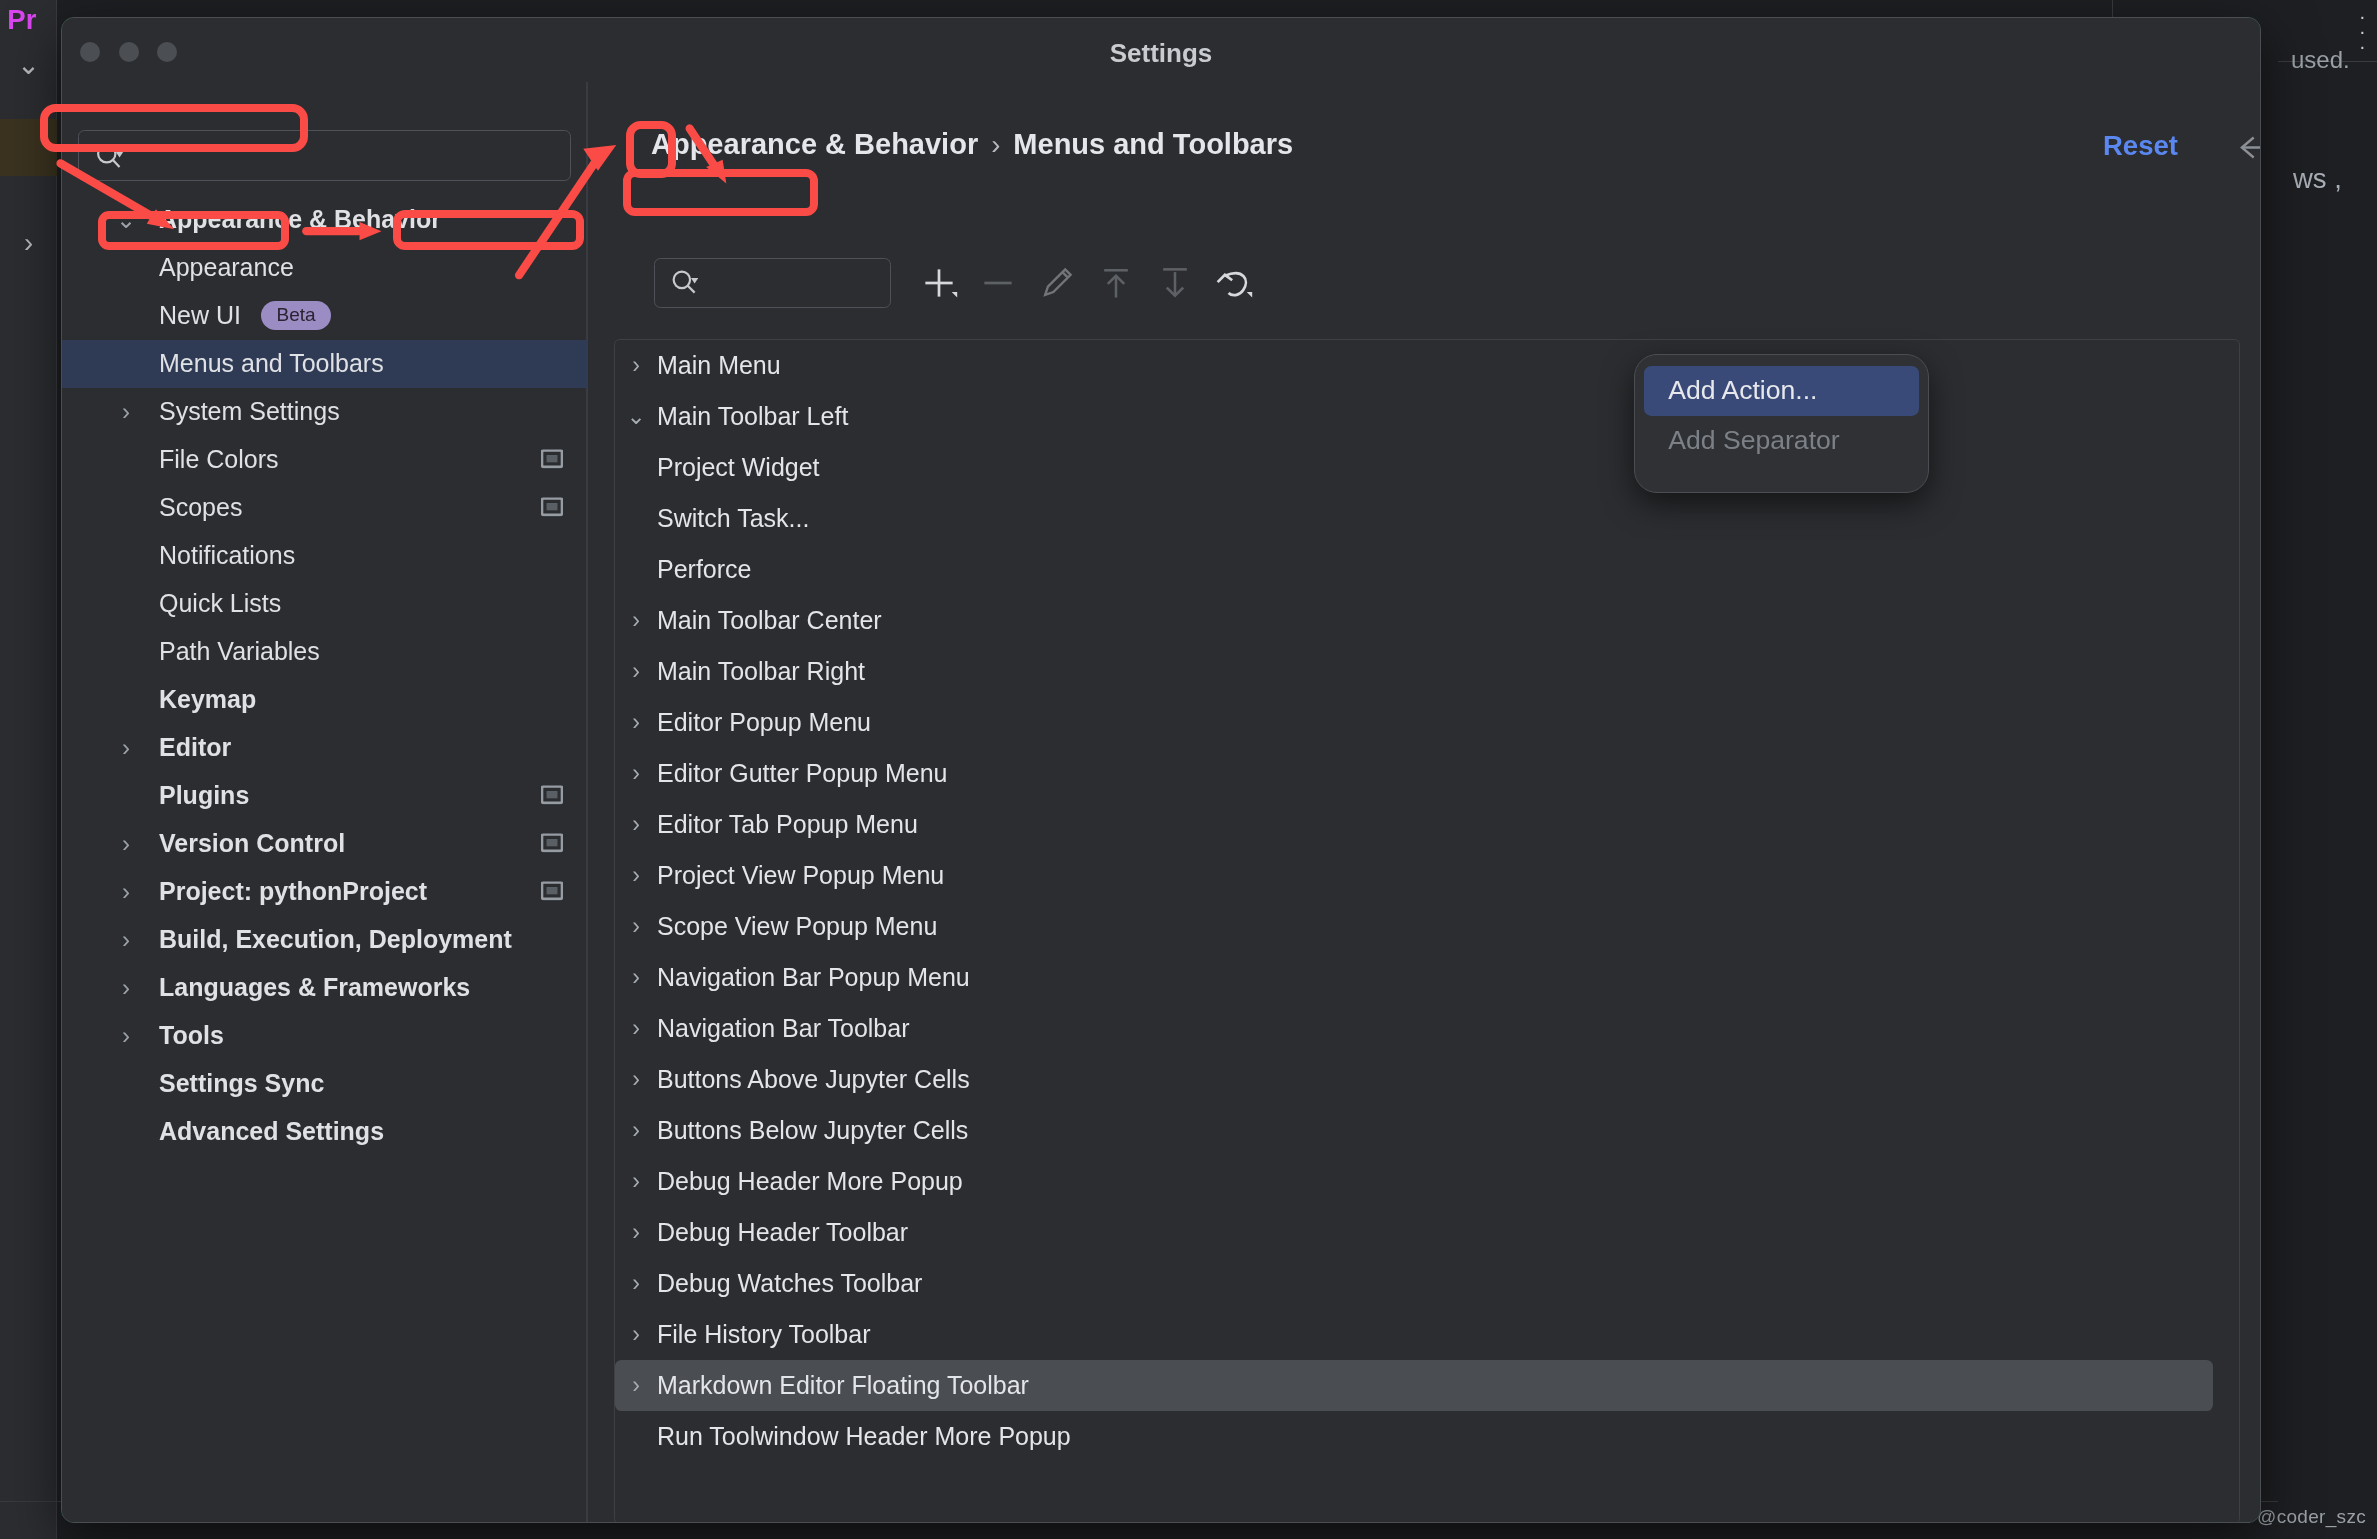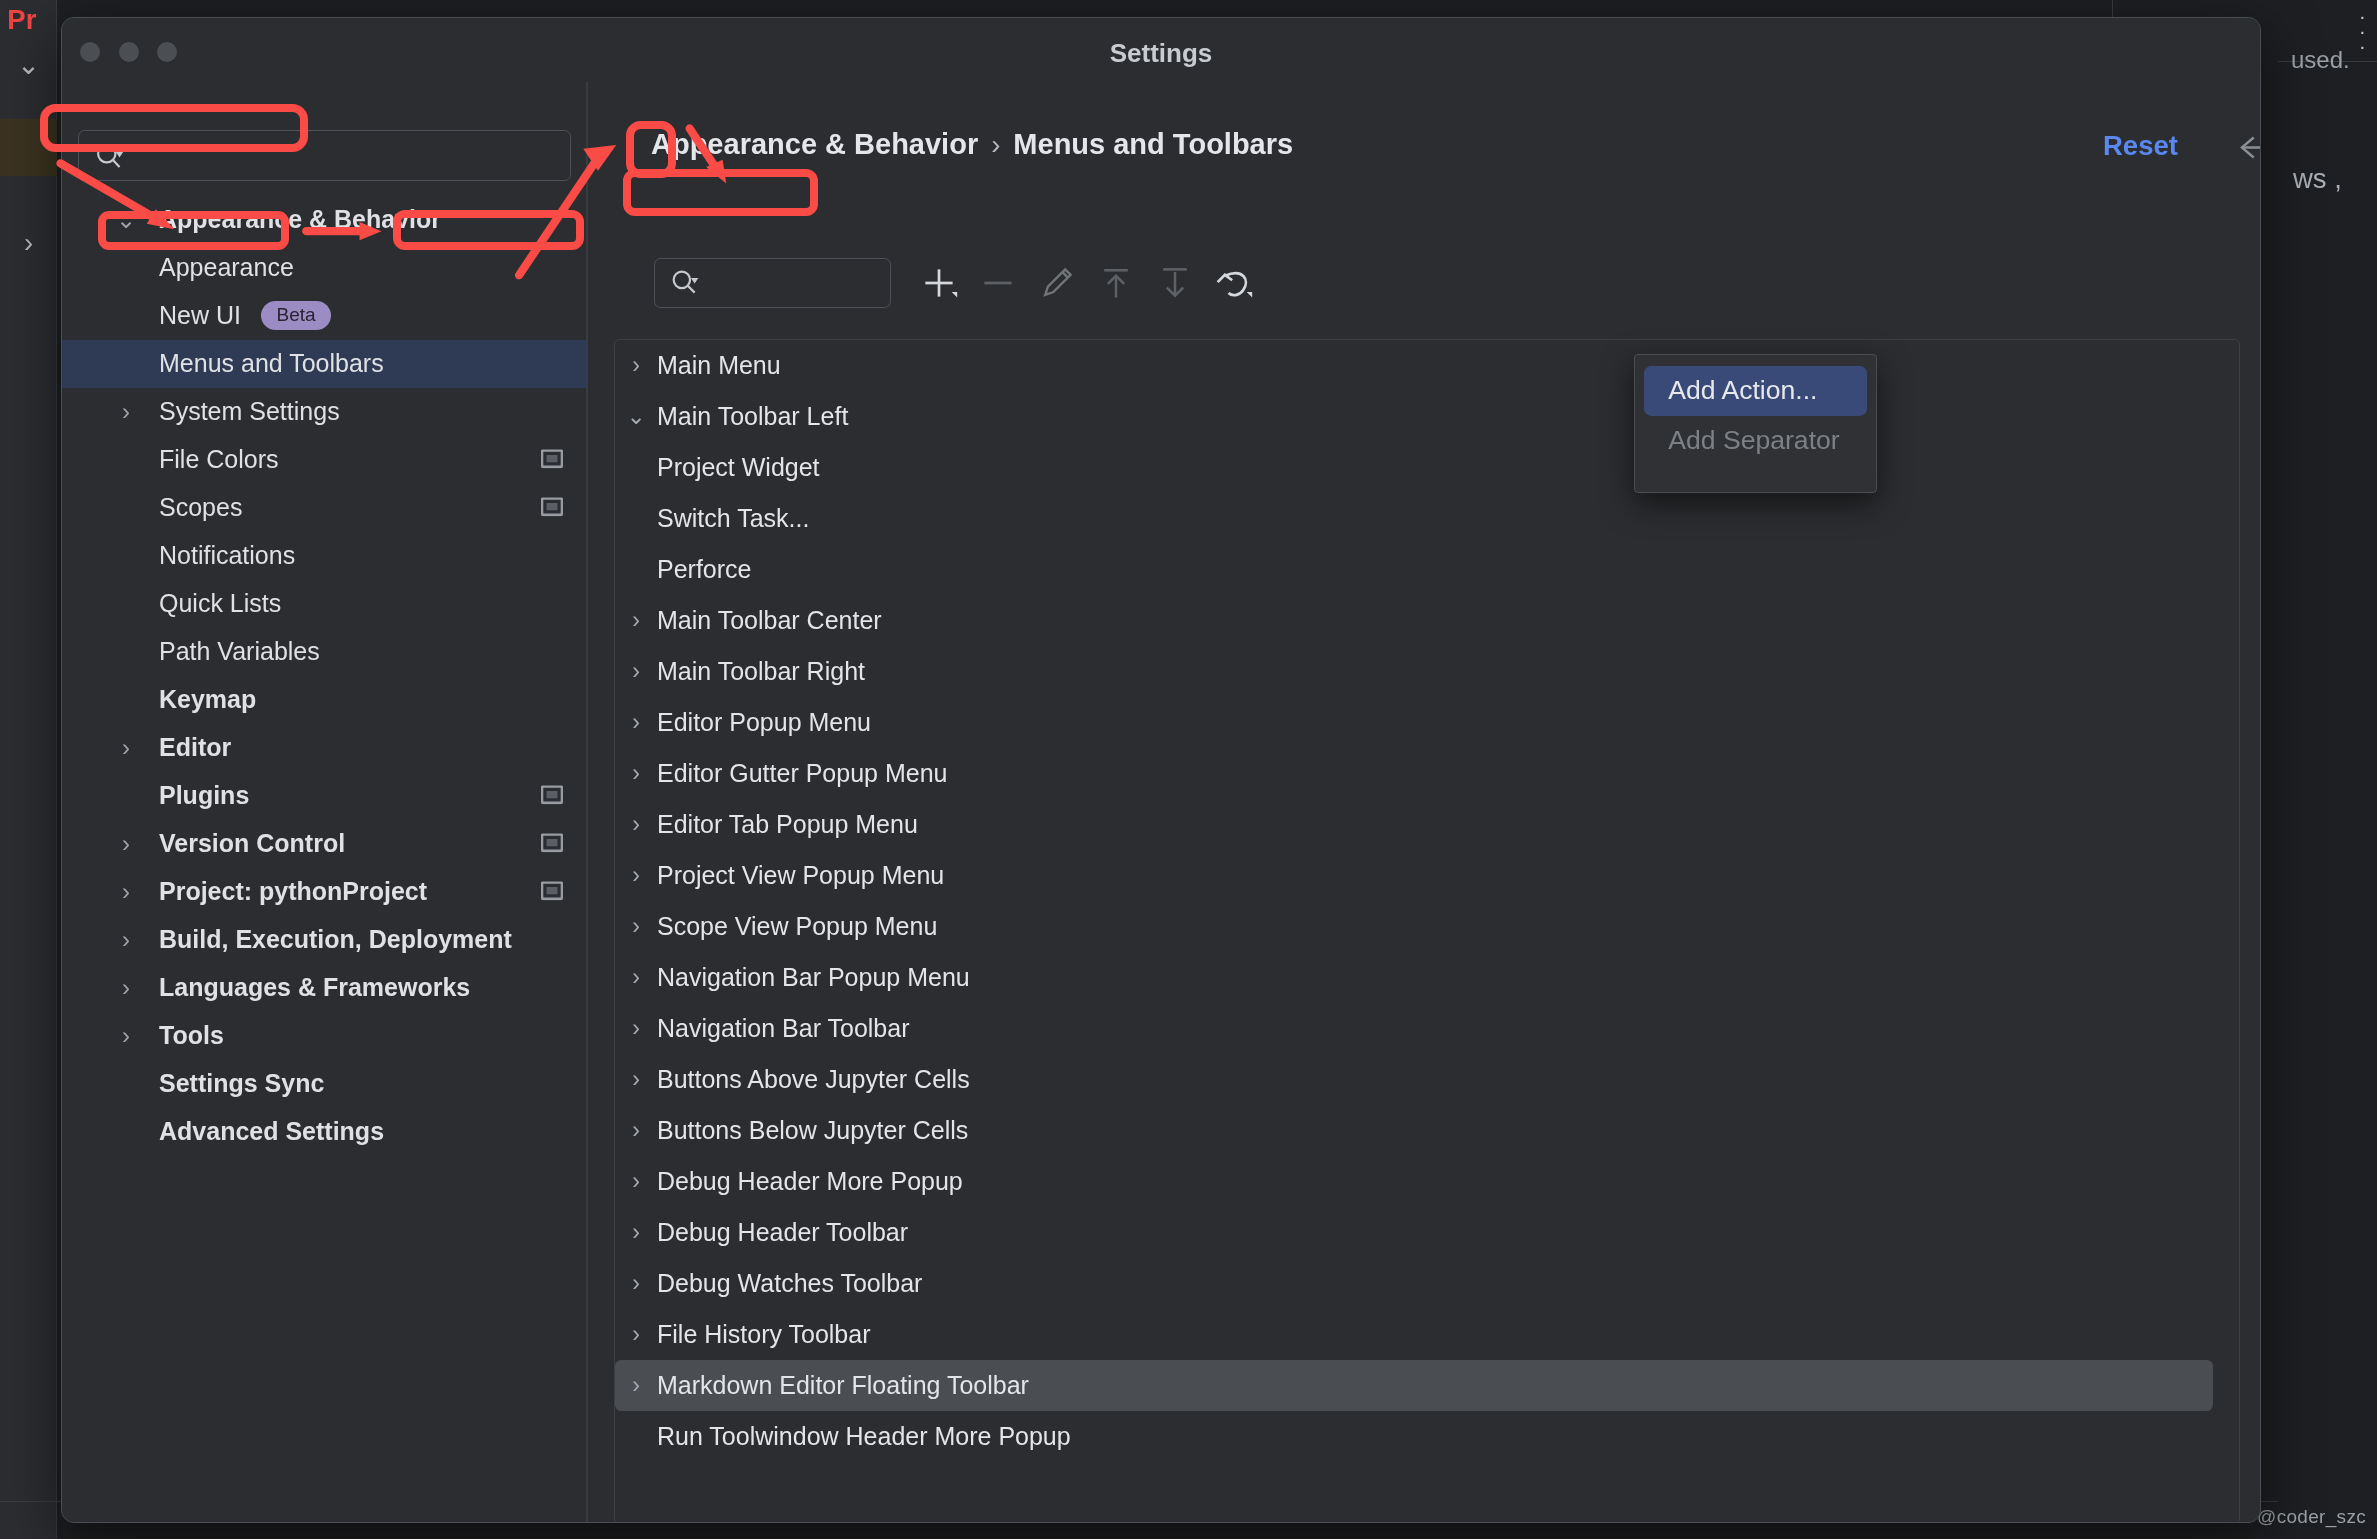--- a/index.html
+++ b/index.html
@@ -13,21 +13,21 @@
 
   
   #ide-bg { position:absolute; inset:0; background:#1e1f22; }
   .bg-left-strip {
     position:absolute; left:0; top:0; width:57px; height:1539px;
     background:#2b2d30; border-right:0.9px solid #393b40;
   }
   .bg-left-strip .hl { position:absolute; left:0; width:57px; height:57px; background:#3b3320; }
   .bg-chev { position:absolute; left:0; width:57px; text-align:center; color:#b5b8bd; font-size:27.5px; line-height:1; }
   .bg-proj-label {
-    position:absolute; left:7.3px; top:3.7px; font-size:27.5px; font-weight:bold; color:#ef4444;
+    position:absolute; left:7.3px; top:3.7px; font-size:27.5px; font-weight:bold; color:#d946ef;
   }
   .bg-right-panel {
     position:absolute; left:2278px; top:0; width:99px; height:1539px; background:#1e1f22;
   }
   .bg-right-divider { position:absolute; left:2278px; top:0; width:0.9px; height:1539px; background:#393b40; }
   .bg-dots { position:absolute; left:2359px; top:9.2px; color:#c9ccd1; font-size:20px; line-height:14.7px; letter-spacing:0; }
   .bg-dots span { display:block; }
   .bg-hr { position:absolute; left:2278px; top:61px; width:99px; height:0.9px; background:#393b40; }
   .bg-code-1 { position:absolute; left:2291px; top:46px; font-size:24px; color:#9aa0a6; white-space:nowrap; }
   .bg-code-2 { position:absolute; left:2293px; top:163px; font-size:27.5px; color:#a9afb6; white-space:nowrap; }
@@ -128,22 +128,22 @@
   .tree-row .chev {
     position:absolute; left:9.2px; width:24px; text-align:center; color:#a7acb3; font-size:23px; line-height:1;
   }
   .tree-row .lbl { padding-left:42px; }
   .tree-row.child .lbl { padding-left:68px; }
   .tree-row.nochev .lbl { padding-left:42px; }
   .tree-row.hovered { background:#4a4d52; border-radius:6.4px; margin-right:26px; }
 
   
   .add-popup {
-    position:absolute; left:1046px; top:272px; width:243px; height:139px;
-    background:#2f3134; border:0.9px solid #4a4d52; border-radius:4px;
+    position:absolute; left:1046px; top:272px; width:295px; height:139px;
+    background:#2f3134; border:0.9px solid #4a4d52; border-radius:23px;
     box-shadow:0 11px 31px rgba(0,0,0,.55);
     padding:11px 9.2px;
   }
   .add-popup .mi {
     height:50px; display:flex; align-items:center; padding-left:24px;
     font-size:26.6px; border-radius:7.3px; color:#e6e8ec; white-space:nowrap;
   }
   .add-popup .mi.sel { background:#3a4a78; }
   .add-popup .mi.dim { color:#7c8087; }
 

